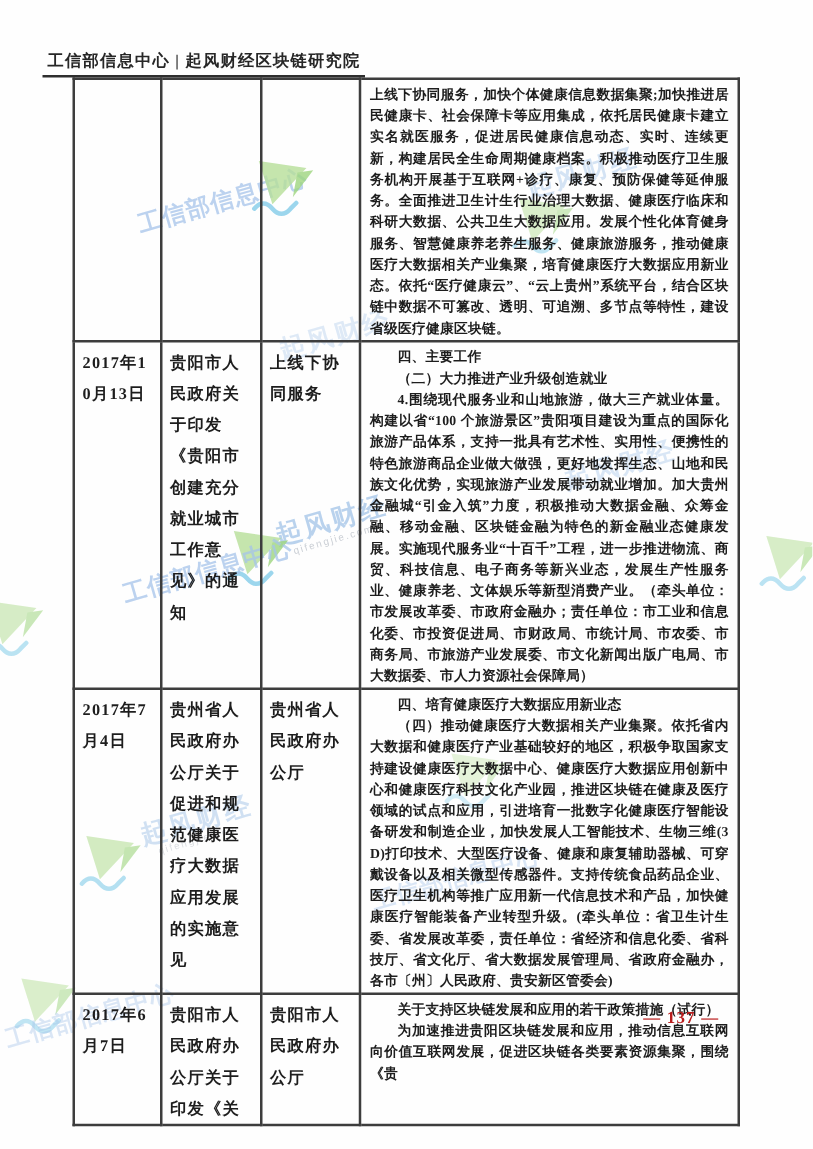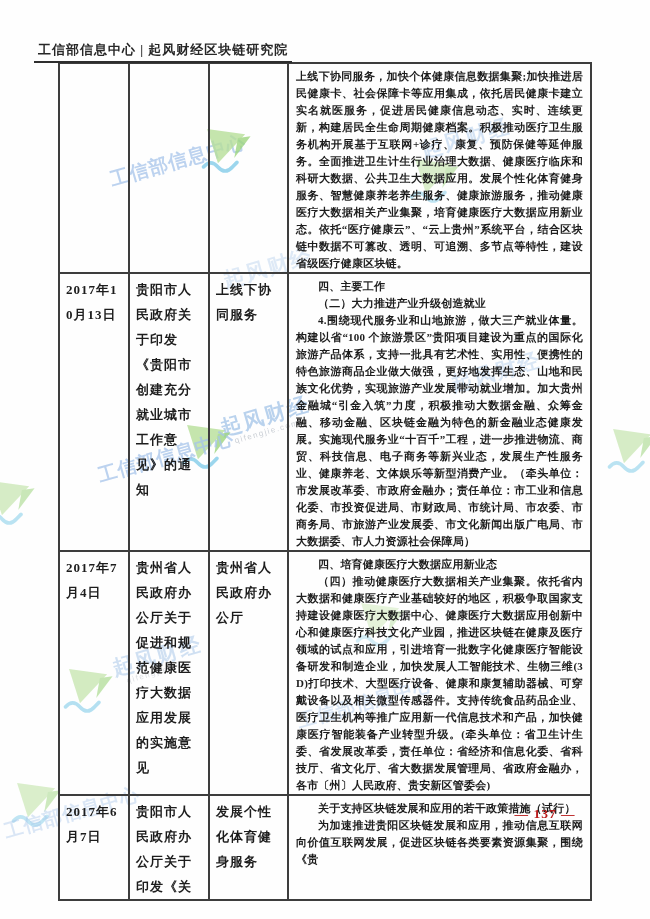--- a/index.html
+++ b/index.html
@@ -173,21 +173,21 @@
         <td class="cell-left">贵州省人民政府办公厅关于促进和规范健康医疗大数据应用发展的实施意见</td>
         <td class="cell-left">贵州省人民政府办公厅</td>
         <td class="cell-cont">
           <p>四、培育健康医疗大数据应用新业态</p>
           <p>（四）推动健康医疗大数据相关产业集聚。依托省内大数据和健康医疗产业基础较好的地区，积极争取国家支持建设健康医疗大数据中心、健康医疗大数据应用创新中心和健康医疗科技文化产业园，推进区块链在健康及医疗领域的试点和应用，引进培育一批数字化健康医疗智能设备研发和制造企业，加快发展人工智能技术、生物三维(3D)打印技术、大型医疗设备、健康和康复辅助器械、可穿戴设备以及相关微型传感器件。支持传统食品药品企业、医疗卫生机构等推广应用新一代信息技术和产品，加快健康医疗智能装备产业转型升级。(牵头单位：省卫生计生委、省发展改革委，责任单位：省经济和信息化委、省科技厅、省文化厅、省大数据发展管理局、省政府金融办，各市〔州〕人民政府、贵安新区管委会)</p>
         </td>
       </tr>
       <tr style="height:48px;">
         <td class="cell-left">2017年6月7日</td>
         <td class="cell-left">贵阳市人民政府办公厅关于印发《关</td>
-        <td class="cell-left">发展个性化体育健身服务</td>
+        <td class="cell-left">贵阳市人民政府办公厅</td>
         <td class="cell-cont">
           <p>关于支持区块链发展和应用的若干政策措施（试行）</p>
           <p>为加速推进贵阳区块链发展和应用，推动信息互联网向价值互联网发展，促进区块链各类要素资源集聚，围绕《贵</p>
         </td>
       </tr>
     </tbody>
   </table>
 
   <div class="pageno">— 137 —</div>
 

